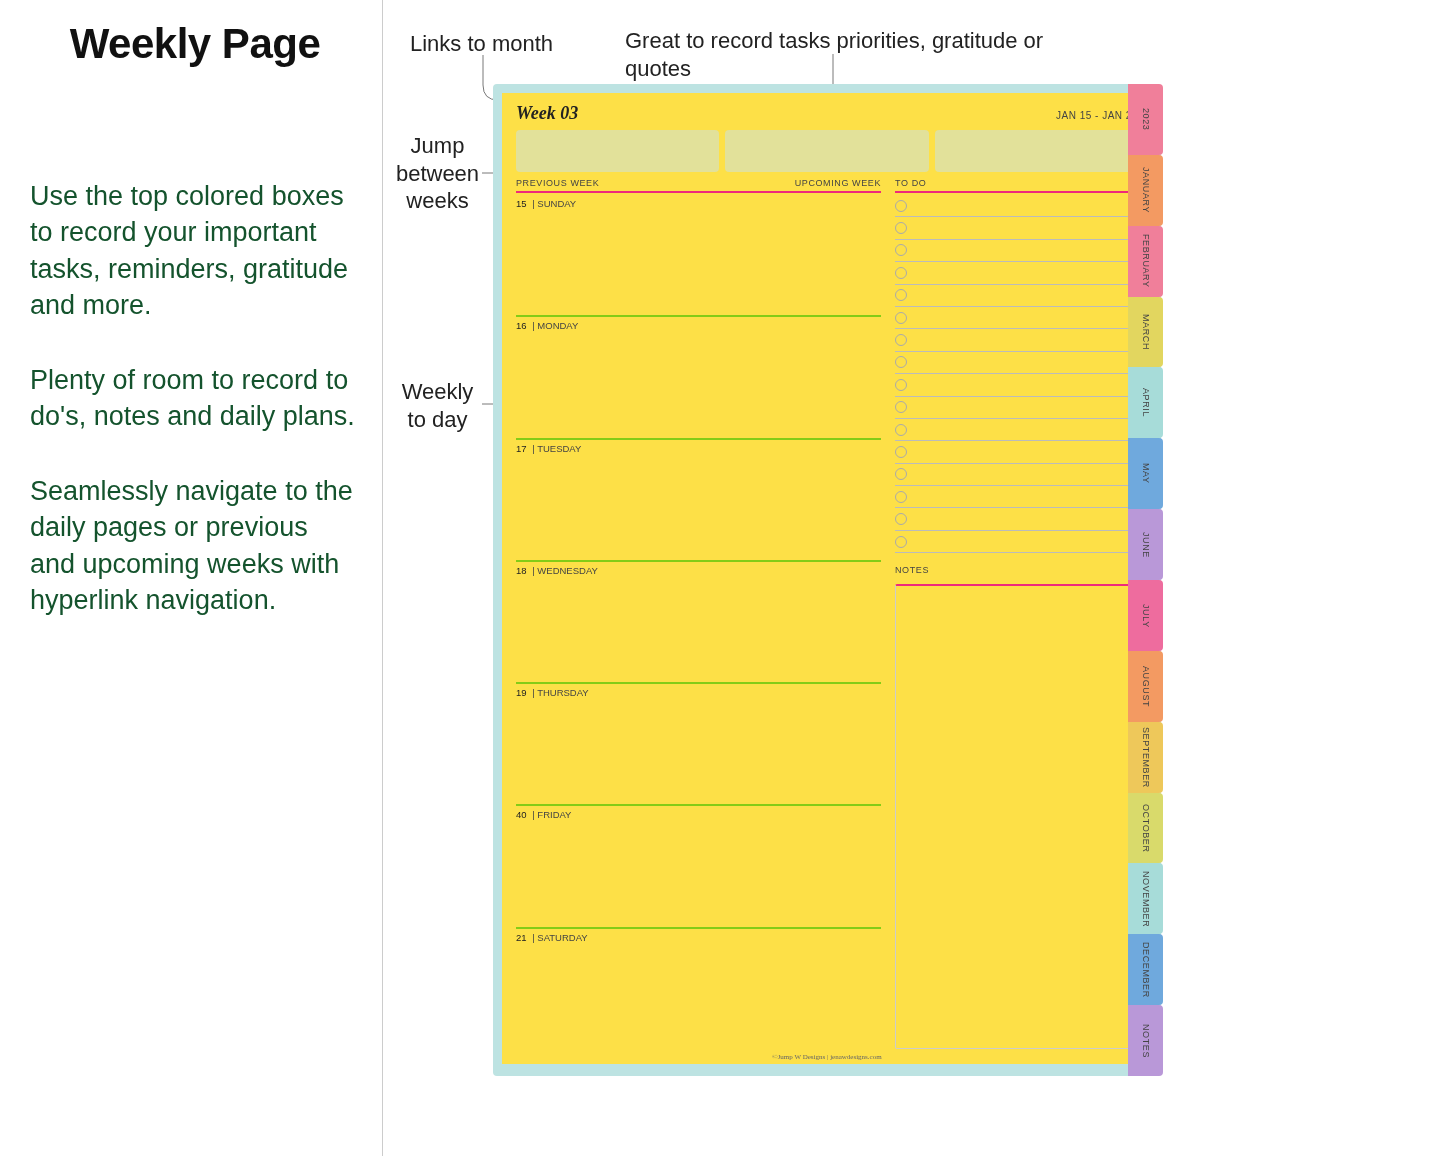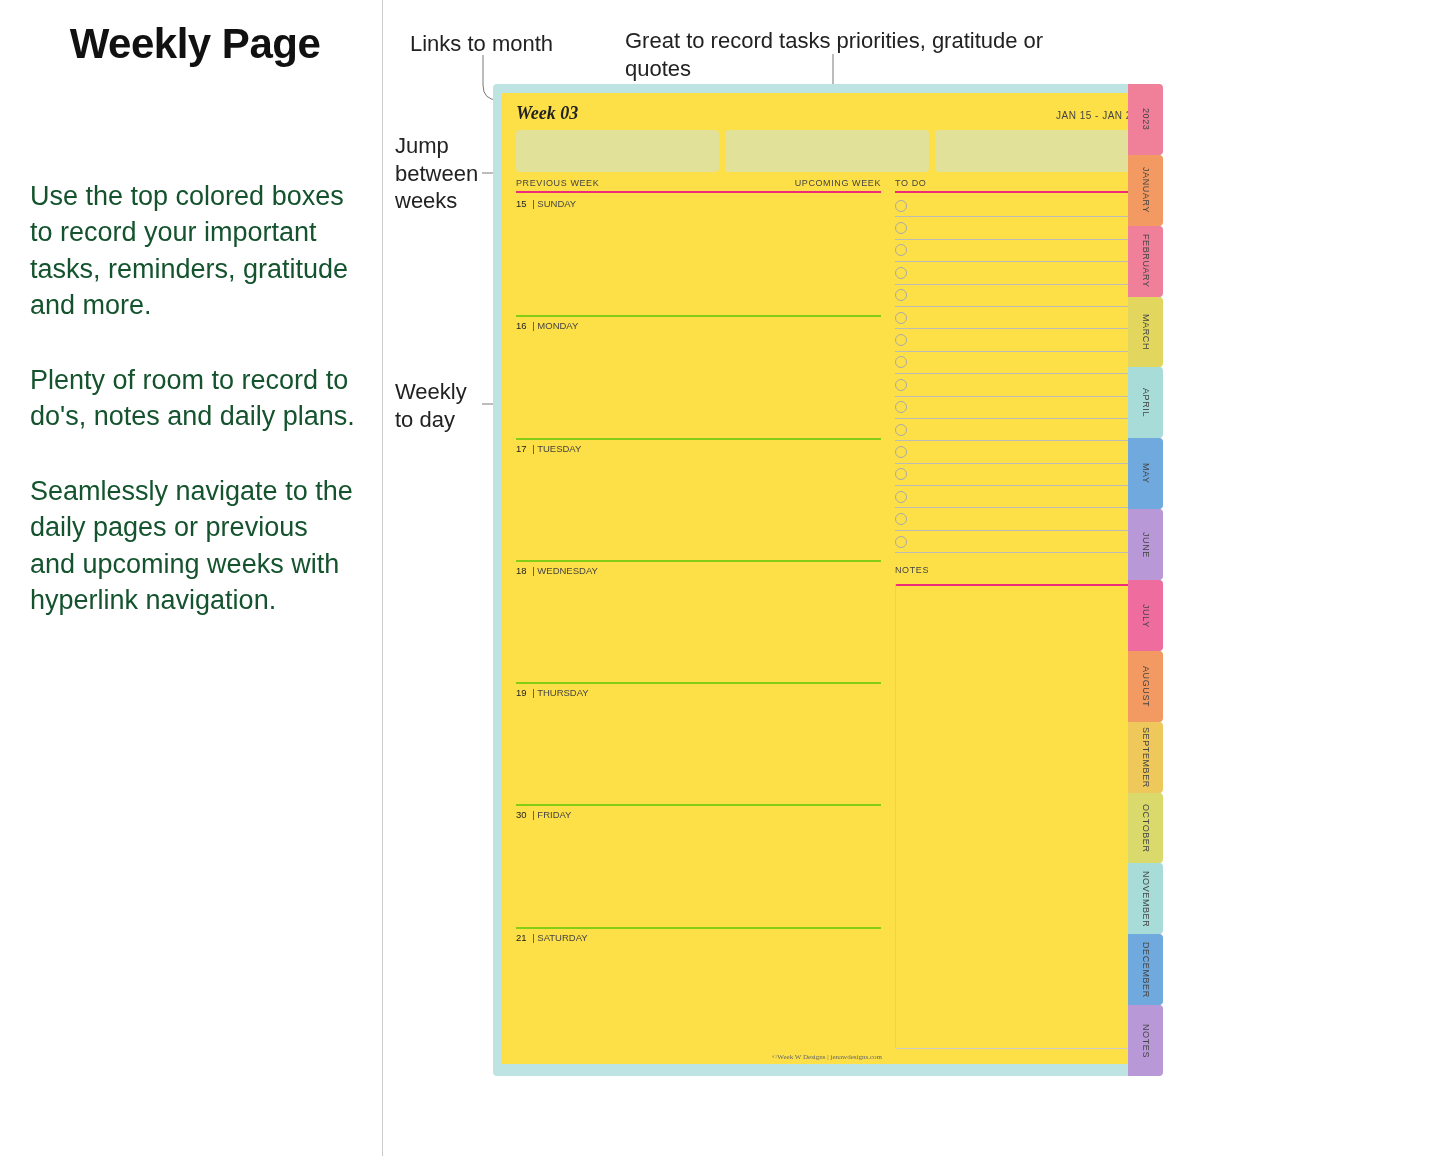--- a/index.html
+++ b/index.html
@@ -42,21 +42,21 @@
     bottom: 0;
     width: 1px;
     background: #ccc;
   }
 
   
   .ann {
     position: absolute;
     font-size: 22px;
     color: #222;
-    text-align: left;
+    text-align: center;
     line-height: 1.25;
     font-weight: 300;
   }
 
   
   .planner-wrap {
     position: absolute;
     left: 493px;
     top: 84px;
     width: 668px;
@@ -300,21 +300,21 @@
             <div class="day-block">
               <div class="day-label"><b>17</b> | TUESDAY</div>
             </div>
             <div class="day-block">
               <div class="day-label"><b>18</b> | WEDNESDAY</div>
             </div>
             <div class="day-block">
               <div class="day-label"><b>19</b> | THURSDAY</div>
             </div>
             <div class="day-block">
-              <div class="day-label"><b>30</b> | FRIDAY</div>
+              <div class="day-label"><b>40</b> | FRIDAY</div>
             </div>
             <div class="day-block">
               <div class="day-label"><b>21</b> | SATURDAY</div>
             </div>
           </div>
       </div>
 
       <div class="side-col">
         <div class="side-label">TO DO</div>
         <div class="pink-rule"></div>
@@ -368,21 +368,21 @@
               <div class="todo-circle"></div>
             </div>
           </div>
 
         <div class="side-label" style="margin-top:10px;">NOTES</div>
         <div class="notes-area"></div>
       </div>
 
     </div>
 
-    <div class="footer-credit">©Week W Designs | jenawdesigns.com</div>
+    <div class="footer-credit">©Jump W Designs | jenawdesigns.com</div>
   </div>
 </div>
 
 <div class="tab-strip" id="tab-strip">
     <div class="tab" style="background: rgb(240, 127, 154);">2023</div>
     <div class="tab" style="background: rgb(243, 154, 98);">JANUARY</div>
     <div class="tab" style="background: rgb(240, 127, 154);">FEBRUARY</div>
     <div class="tab" style="background: rgb(226, 214, 95);">MARCH</div>
     <div class="tab" style="background: rgb(167, 220, 217);">APRIL</div>
     <div class="tab" style="background: rgb(111, 169, 221);">MAY</div>

